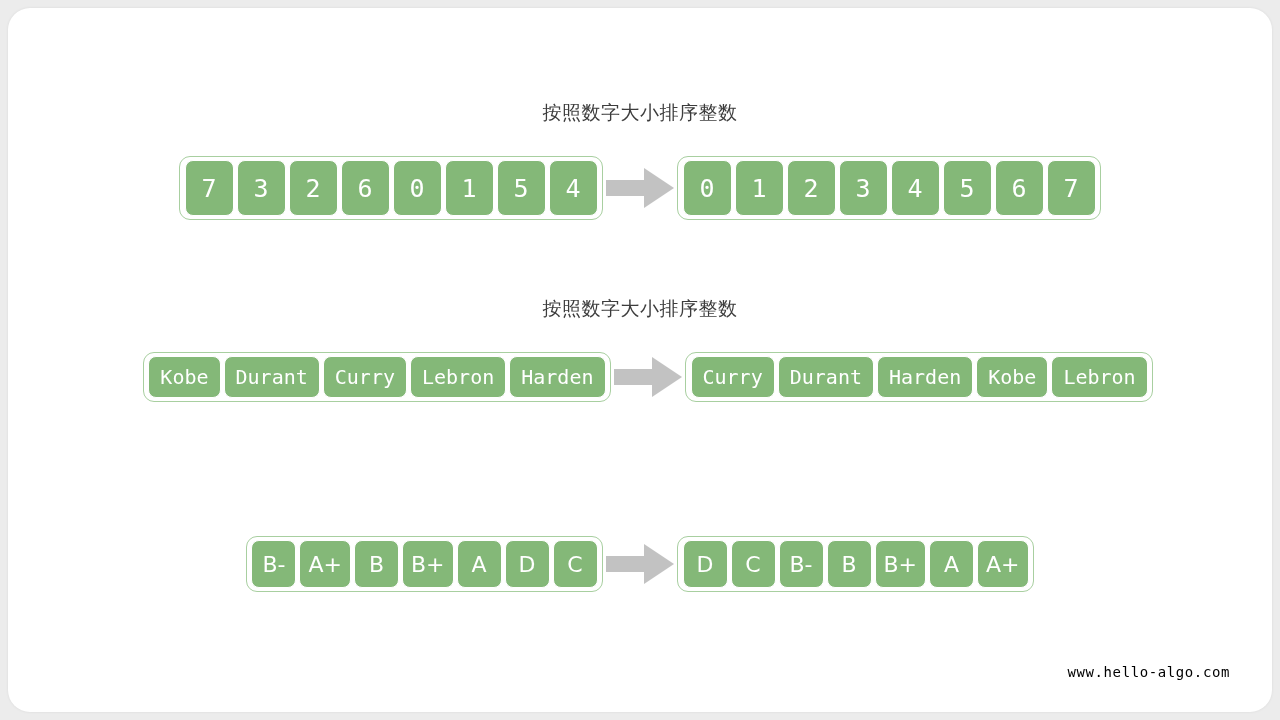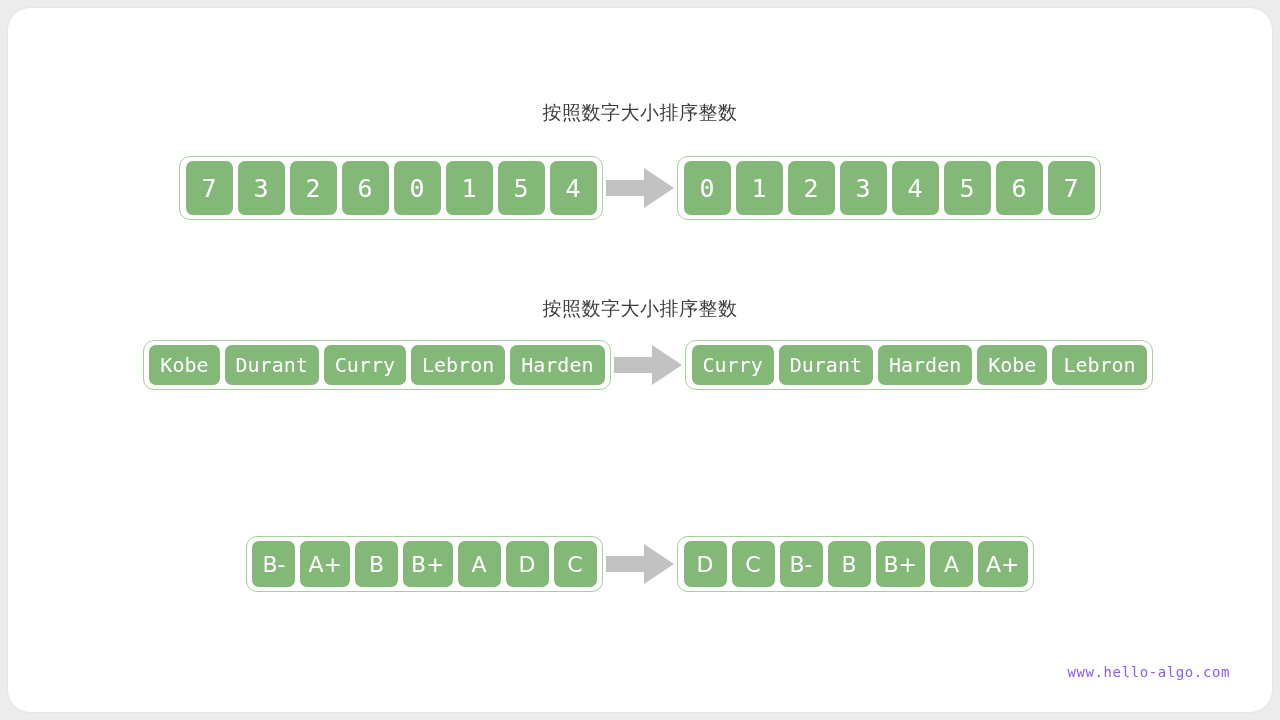--- a/index.html
+++ b/index.html
@@ -96,21 +96,21 @@
     justify-content: center;
     flex: 0 0 auto;
   }
   .arrow svg { display: block; }
 
   .watermark {
     position: absolute;
     right: 42px;
     bottom: 32px;
     font-size: 14px;
-    color: #8b5cf6;
+    color: #000000;
     font-family: "DejaVu Sans Mono", "Liberation Mono", monospace;
     letter-spacing: 0.6px;
     text-align: center;
   }
 </style>
 </head>
 <body>
 
 <div id="card">
 
@@ -141,21 +141,21 @@
         <div class="cell">4</div>
         <div class="cell">5</div>
         <div class="cell">6</div>
         <div class="cell">7</div>
       </div>
   </div>
 
   <div class="section" style="top:288px;">
     <div class="section-title">按照数字大小排序整数</div>
   </div>
-  <div class="row str" style="top:332px;padding-left:16px;">
+  <div class="row str" style="top:344px;padding-left:16px;">
     <div class="array" id="a1-in">
         <div class="cell">Kobe</div>
         <div class="cell">Durant</div>
         <div class="cell">Curry</div>
         <div class="cell">Lebron</div>
         <div class="cell">Harden</div>
       </div>
     <div class="arrow">
       <svg width="68" height="40" viewBox="0 0 68 40" aria-hidden="true">
         <polygon points="0,12 38,12 38,0 68,20 38,40 38,28 0,28" fill="#c2c2c2"></polygon>

